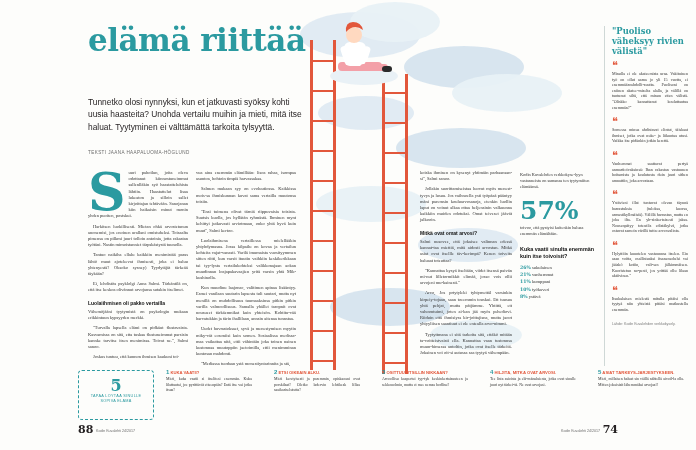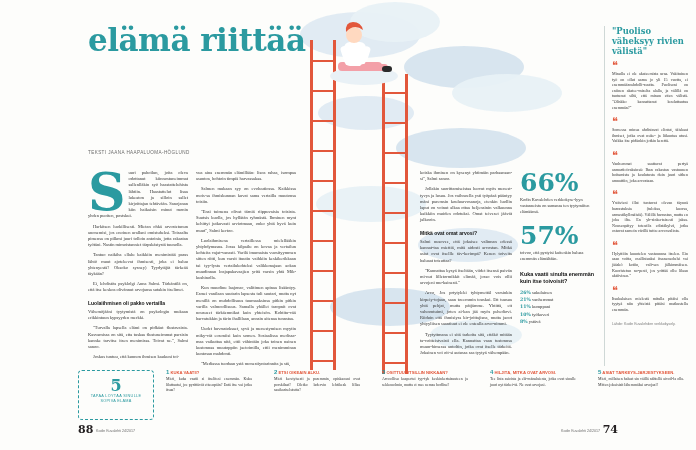--- a/index.html
+++ b/index.html
@@ -228,20 +228,21 @@
       <circle cx="46" cy="17" r="8" fill="#ffd9c0"></circle>
       <path d="M38 14 q8 -9 17 -2 q-2 -8 -10 -8 q-8 0 -7 10z" fill="#e2573b"></path>
       <rect x="34" y="28" width="7" height="16" rx="3.5" fill="#ffffff" transform="rotate(-18 37 36)"></rect>
       <rect x="54" y="28" width="7" height="16" rx="3.5" fill="#ffffff" transform="rotate(18 57 36)"></rect>
     </svg>
   </div>
 
   <div class="headline">
     <span class="l2">elämä riittää</span>
   </div>
+  <div class="deck">Tunnetko olosi nynnyksi, kun et jatkuvasti syöksy kohti uusia haasteita? Unohda vertailu muihin ja mieti, mitä itse haluat. Tyytyminen ei välttämättä tarkoita tylsyyttä.</div>
   <div class="byline">TEKSTI JAANA HAAPALUOMA-HÖGLUND</div>
 
   <div class="col" id="col1">
     <p class="first">
       <span class="dropcap">S</span>
       <span>uuri pahoilun, joita oleva odottanut kiinnostuneimmat sallenlläkin syö haastatteluhista lähtiin. Haastattelut lisaa lukeaton ja silloin sallet kirjoittajan tehtävään. Sanojanan kiin haikaisin minut monin yhden puoiten, postskui.</span>
     </p>
     <p>Harkitsen luokillisesti. Mietan ohkä arvostetunun anonemisi, jos enoinen urallani omistuheksi. Toisaalta pimensa on pilkmi juuri tolloin antoinia, jotta rakastan työtäni. Nastin mimoistanniet tärpskästystä tuunolla.</p>
     <p>Tantuo naikiha ellalu kaikkiin menimistää paras lähtö muut ajotekevat ihmisesti, joka ei haluu yhtenyestä? Oksoko sysney) Tyydytäjät tärkeää täykään?</p>
     <p>Ei, lehdistöa psyklolgi Anna Salmi. Tärkäntilä on, että itse keskoa olivännut arvojansa sutakin itselimet.</p>
@@ -265,21 +266,20 @@
     <p class="first">koiska ihminen on kysenyt yhtimäin parhaansan-si", Salmi sanoo.</p>
     <p>Jollakin suorittamiseistaa luovut myös menest-tyvys ja lusuu. Jos vaihnoella ysti työpäaä pääntyy mäni paremsin kouluarvosanoja, etenkin luollin laput on voinut alkaa ottaa heljensinin valkuunna kaikkiin muiden odotuksi. Omat teiveset jäävät jalkooin.</p>
     <h4>Mitkä ovat omat arvosi?</h4>
     <p class="first">Salmi nusovee, että jokaisee valinnan edessä kannat-taa miettiä, mitä aidosti arvostan. Mitkä asiat ovat itsellle täv-kerimpä? Kenen toiveita haluaat toteuttaa?</p>
     <p>"Kannattaa kysyä itseltään, viidet itsensä paivän mi-nut lilletormikkit elimää, josso vois ollii arvojeni mu-kainesti."</p>
     <p>Arvo, Jos prtytyleki tyhtymettäl varsinkin kirpeiy-tojaan, saan toeemmin touskui. Ett tuusua yhtä pehjat, mutta pätjämme. Yhtittä, ett vahoontuimi, joten ai-kan jää myös pehediovi. Riiduin että ihmisiyss kir-joittajisna, mutta jaoot yhtyyliisen saantiuut ei ole entealla arvo-nimmi.</p>
     <p>Tyytyttmana ei sitä tarkoita sitä, ettäkö mitään ta-voitteistvaisti ella. Kannattaa vaan tustonnsa muun-himessa antoltin, jotka ovat itselle tärkeitä. Jokainen voi oit-si autussa saa tyytyä vähempään.</p>
   </div>
 
   <div class="stats">
-    <div class="bignum">66%</div>
     <div class="statcap">Kodin Kuvalehden verkkokyse-lyyn vastanneista on samanaa ten tyytymiiten elämäänsä.</div>
     <div class="bignum">57%</div>
     <div class="statcap">toivoo, että pystyisi kuitenkin haluaa enemmän elämältään.</div>
     <div class="qhead">Kuka vaatii sinulta enemmän kuin itse toivoisit?</div>
     <div class="qlist">
       <div><b>26%</b> <span>sukulainen</span></div>
       <div><b>21%</b> <span>vanhemmat</span></div>
       <div><b>11%</b> <span>kumppani</span></div>
       <div><b>10%</b> <span>työkaveri</span></div>
       <div><b>8%</b> <span>ystävä</span></div>

